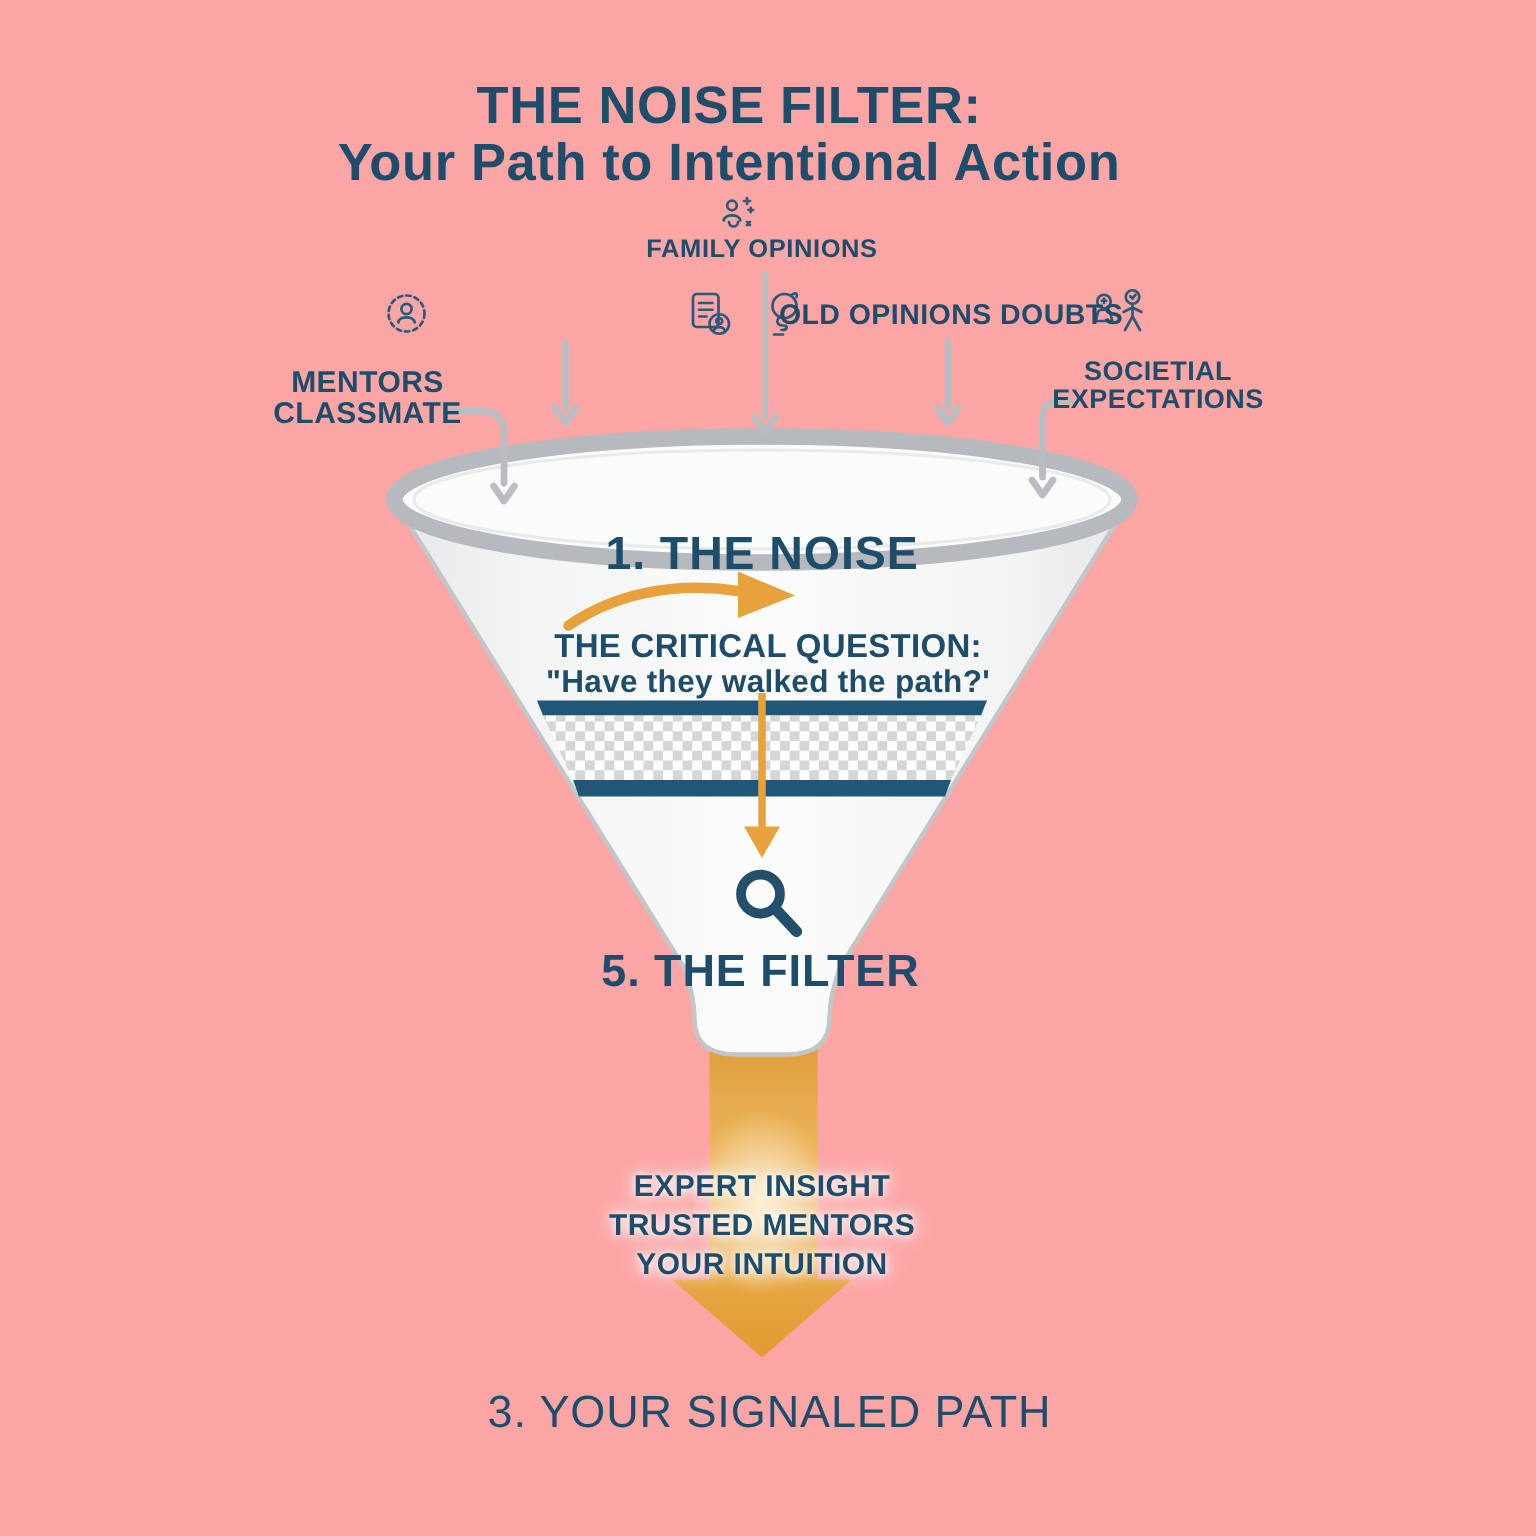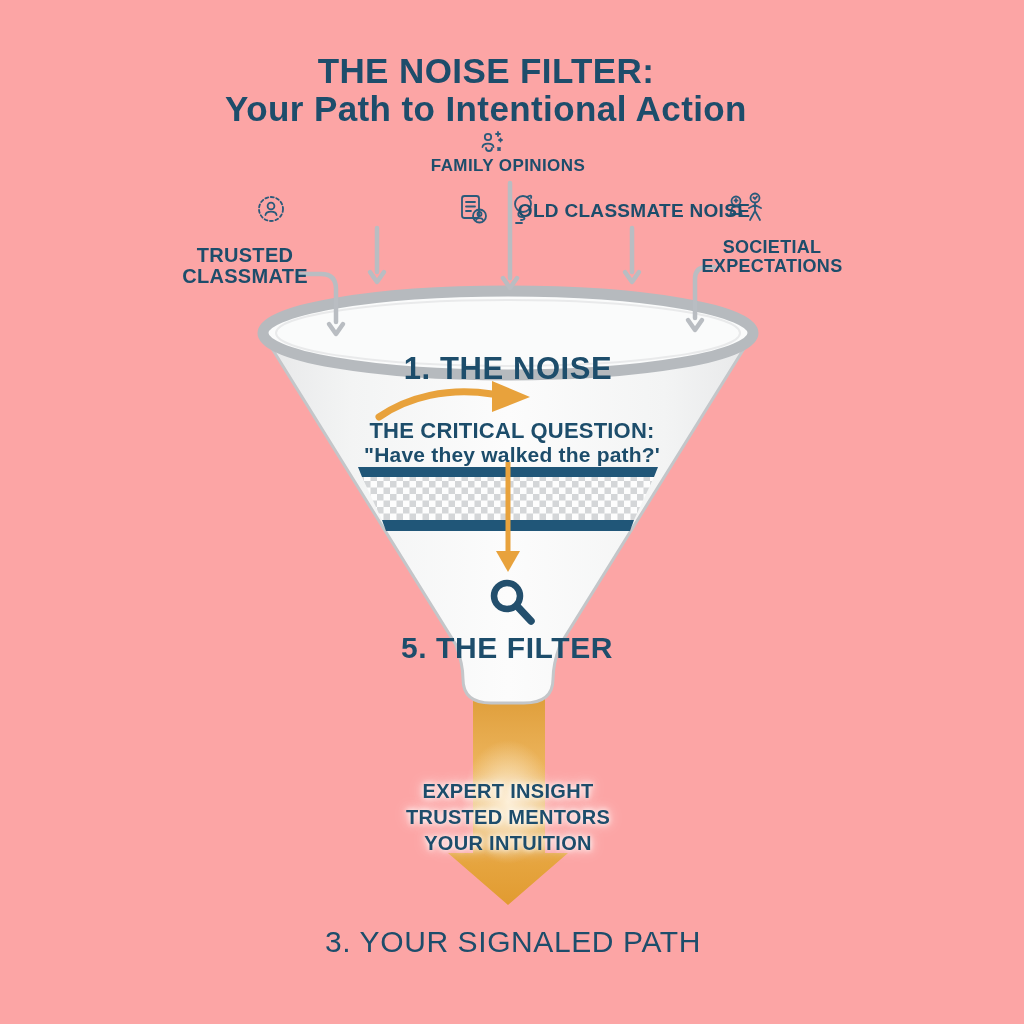--- a/index.html
+++ b/index.html
@@ -155,24 +155,24 @@
   </svg>
 
   <div class="abs ctr title teal" style="left:486px;top:52px">
     <span style="display:block">THE NOISE FILTER:</span>
     <span style="display:block">Your Path to Intentional Action</span>
   </div>
 
   <div class="abs ctr lbl-sm teal" style="left:508px;top:156px">FAMILY OPINIONS</div>
 
 
-  <div class="abs ctr lbl-md teal" style="left:634px;top:200px">OLD CLASSMATE NOISE</div>
+  <div class="abs ctr lbl-md teal" style="left:634px;top:200px">OLD OPINIONS DOUBTS</div>
 
   <div class="abs ctr lbl-left teal" style="left:245px;top:245px">
-    <span style="display:block">TRUSTED</span>
+    <span style="display:block">MENTORS</span>
     <span style="display:block">CLASSMATE</span>
   </div>
 
   <div class="abs ctr lbl-right teal" style="left:772px;top:238px">
     <span style="display:block">SOCIETIAL</span>
     <span style="display:block">EXPECTATIONS</span>
   </div>
 
   <div class="abs ctr stage1 teal" style="left:508px;top:307px">1. THE NOISE</div>
 

